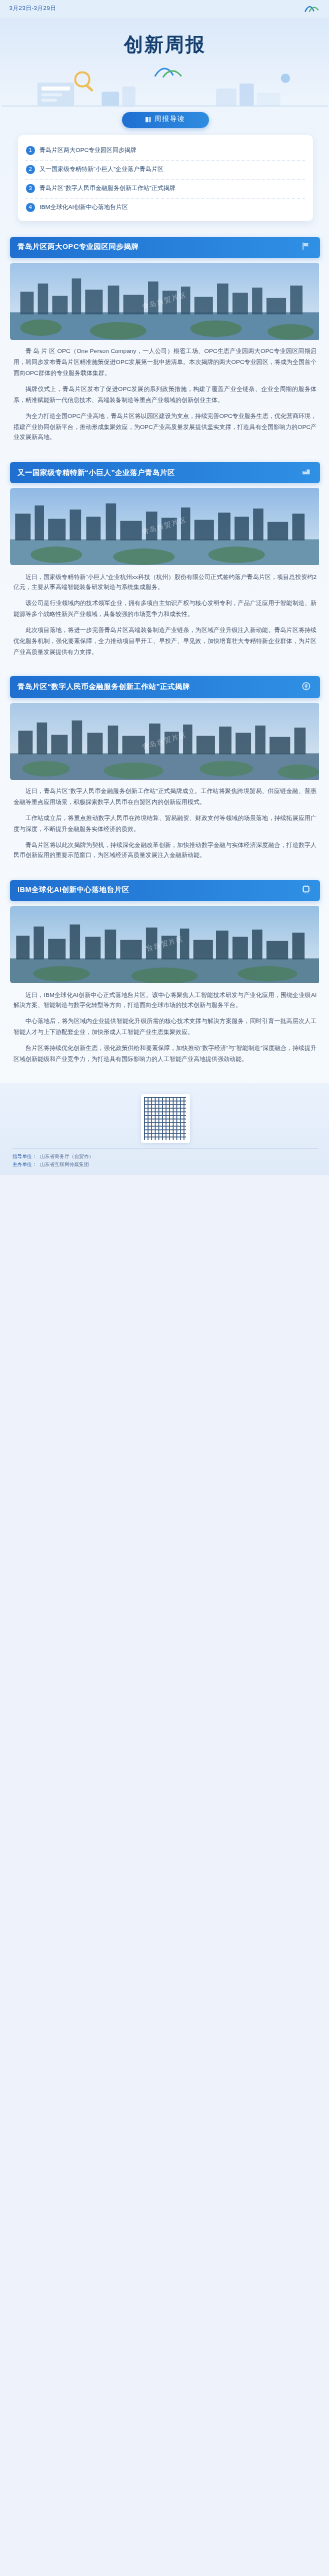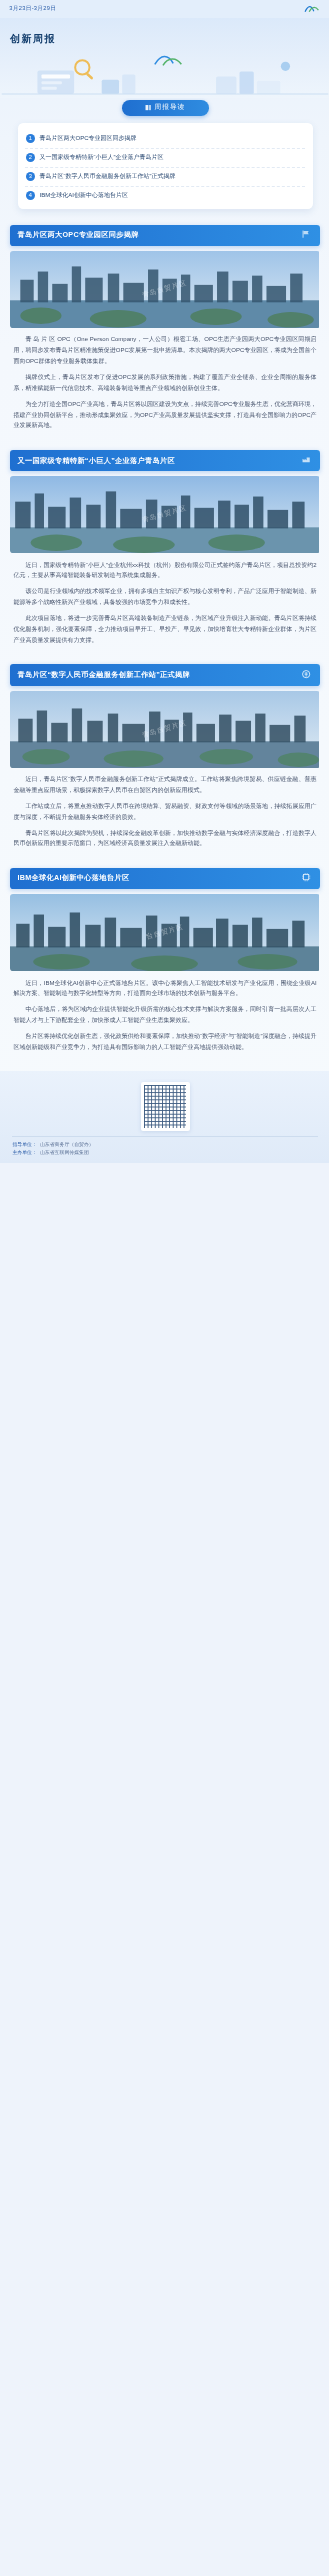--- a/index.html
+++ b/index.html
@@ -36,26 +36,26 @@
   }
 
   
   .hero {
     position: relative;
     padding: 5.2px 0 0;
     background: linear-gradient(180deg,#dbe9fa 0%, #e7f0fb 60%, #eef5fc 100%);
     overflow: hidden;
   }
   .hero-title {
-    font-size: 10px;
+    text-align: center;
+    font-size: 19px;
     font-weight: bold;
     color: #16406f;
     letter-spacing: 1.5px;
     padding: 9.3px 0 3.1px;
-    margin-left: 10px;
   }
   .hero-illus {
     position: relative;
     height: 49px;
   }
   .hero-illus svg { position: absolute; left: 0; top: 0; }
 
   
   .guide-wrap {
     padding: 2.1px 17.5px 15.5px;

